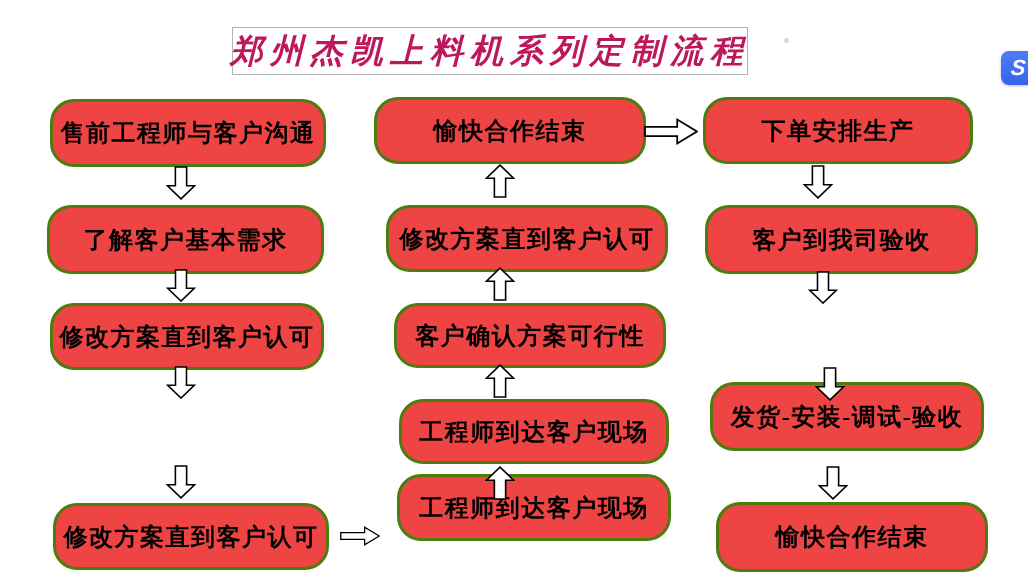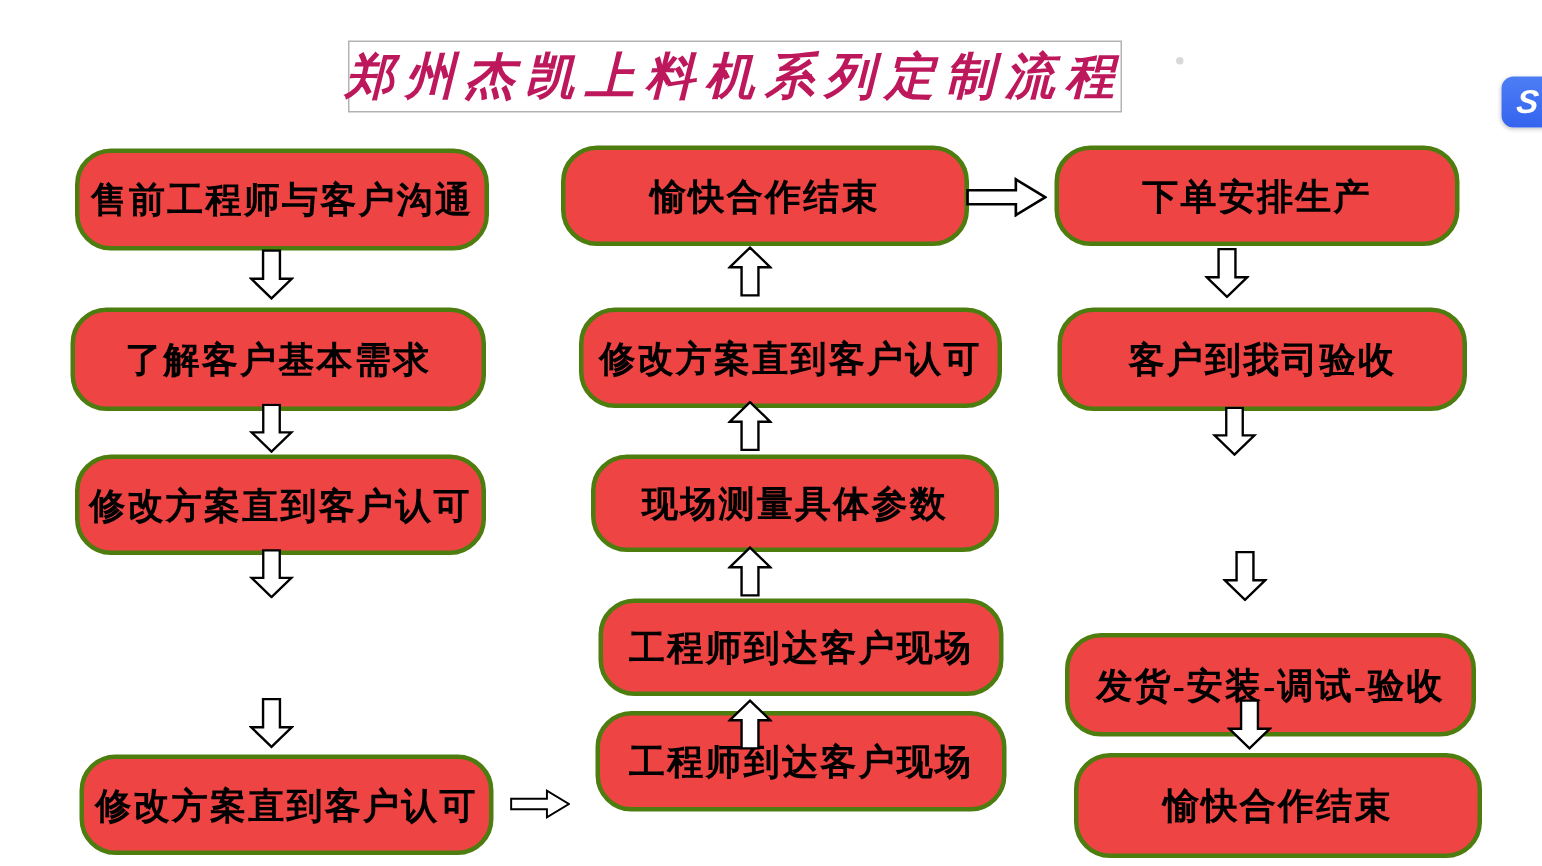--- a/index.html
+++ b/index.html
@@ -65,27 +65,27 @@
     <span>S</span>
   </div>
 
   <div class="node" style="left:50px;top:99px;width:270px;height:62px">售前工程师与客户沟通</div>
   <div class="node" style="left:47px;top:205px;width:271px;height:63px">了解客户基本需求</div>
   <div class="node" style="left:50px;top:303px;width:268px;height:61px">修改方案直到客户认可</div>
   <div class="node" style="left:53px;top:503px;width:270px;height:61px">修改方案直到客户认可</div>
 
   <div class="node" style="left:374px;top:97px;width:266px;height:61px">愉快合作结束</div>
   <div class="node" style="left:386px;top:205px;width:276px;height:61px">修改方案直到客户认可</div>
-  <div class="node" style="left:394px;top:303px;width:266px;height:59px">现场测量具体参数</div>
+  <div class="node" style="left:394px;top:303px;width:266px;height:59px">客户确认方案可行性</div>
   <div class="node" style="left:399px;top:399px;width:264px;height:59px">工程师到达客户现场</div>
   <div class="node" style="left:397px;top:474px;width:268px;height:61px">工程师到达客户现场</div>
 
   <div class="node" style="left:703px;top:97px;width:264px;height:61px">下单安排生产</div>
   <div class="node" style="left:705px;top:205px;width:267px;height:63px">客户到我司验收</div>
-  <div class="node" style="left:710px;top:422px;width:268px;height:63px">发货-安装-调试-验收</div>
+  <div class="node" style="left:710px;top:382px;width:268px;height:63px">发货-安装-调试-验收</div>
   <div class="node" style="left:716px;top:502px;width:266px;height:64px">愉快合作结束</div>
 
   <svg class="arrow" style="left:166px;top:166px" width="30" height="34" viewBox="0 0 32 36">
       <path d="M10 1 H22 V21 H30.5 L16 35 L1.5 21 H10 Z" fill="#ffffff" stroke="#000000" stroke-width="1.7"></path>
     </svg>
   <svg class="arrow" style="left:166px;top:269px" width="30" height="33" viewBox="0 0 32 36">
       <path d="M10 1 H22 V21 H30.5 L16 35 L1.5 21 H10 Z" fill="#ffffff" stroke="#000000" stroke-width="1.7"></path>
     </svg>
   <svg class="arrow" style="left:166px;top:366px" width="30" height="33" viewBox="0 0 32 36">
       <path d="M10 1 H22 V21 H30.5 L16 35 L1.5 21 H10 Z" fill="#ffffff" stroke="#000000" stroke-width="1.7"></path>

